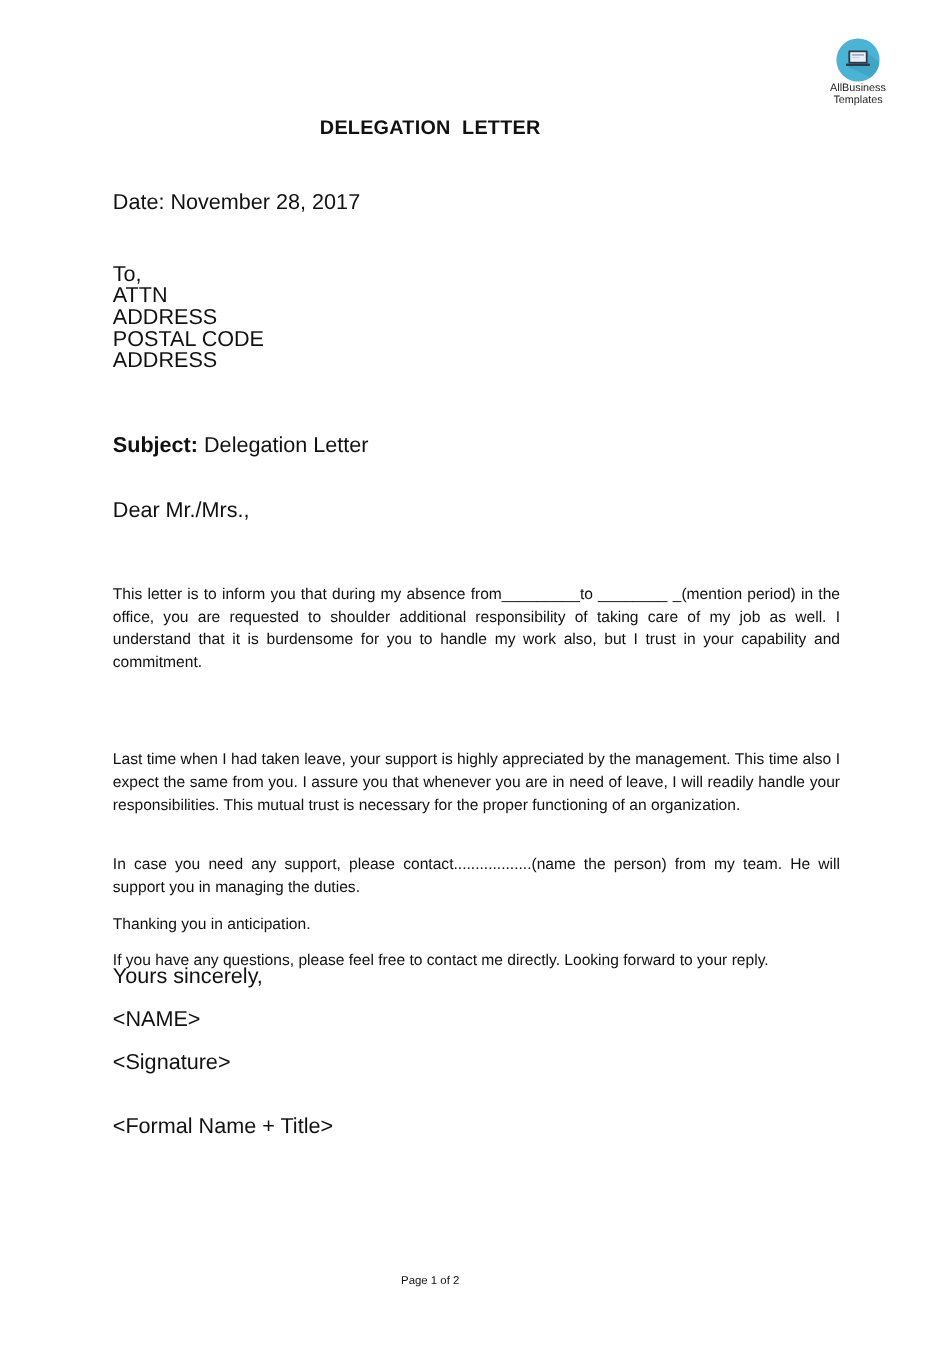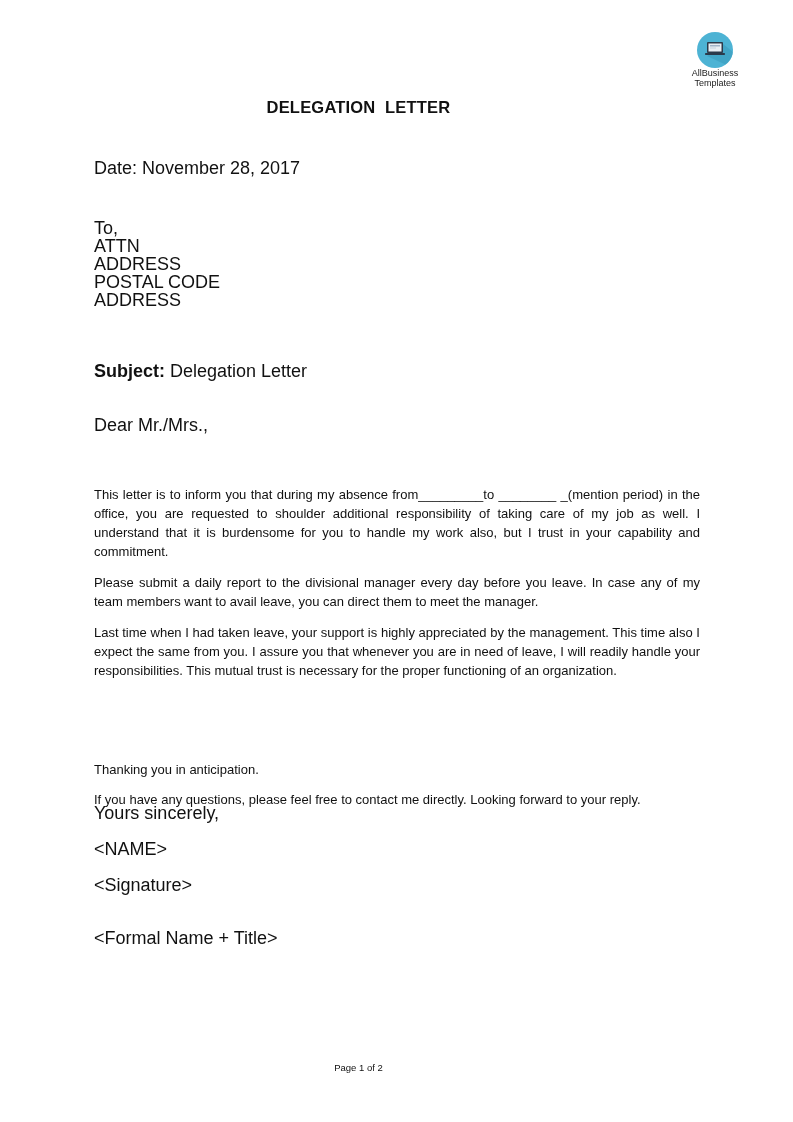--- a/index.html
+++ b/index.html
@@ -113,22 +113,22 @@
     <span class="block-line">ADDRESS</span>
   </div>
 
   <div class="text" style="top: 362px;">
     <span class="bold">Subject:</span><span style="white-space: pre;"> Delegation Letter</span>
   </div>
 
   <div class="text" style="top: 416px;">Dear Mr./Mrs.,</div>
 
   <div class="para" style="top: 469px;">This letter is to inform you that during my absence from_________to ________ _(mention period) in the office, you are requested to shoulder additional responsibility of taking care of my job as well. I understand that it is burdensome for you to handle my work also, but I trust in your capability and commitment.</div>
-  <div class="para" style="top: 557px;">Please submit a daily report to the divisional manager every day before you leave. In case any of my team members want to avail leave, you can direct them to meet the manager.</div>
   <div class="para" style="top: 607px;">Last time when I had taken leave, your support is highly appreciated by the management. This time also I expect the same from you. I assure you that whenever you are in need of leave, I will readily handle your responsibilities. This mutual trust is necessary for the proper functioning of an organization.</div>
+  <div class="para" style="top: 694px;">In case you need any support, please contact..................(name the person) from my team. He will support you in managing the duties.</div>
   <div class="para" style="top: 774px;">If you have any questions, please feel free to contact me directly. Looking forward to your reply.</div>
   <div class="para" style="top: 744px;">Thanking you in anticipation.</div>
 
   <div class="text" style="top: 804px;">Yours sincerely,</div>
 
   <div class="text" style="top: 840px;">&lt;NAME&gt;</div>
   <div class="text" style="top: 876px; text-align: right;">&lt;Signature&gt;</div>
   <div class="text" style="top: 929px;">&lt;Formal Name + Title&gt;</div>
 
   <div class="footer">Page 1 of 2</div>

